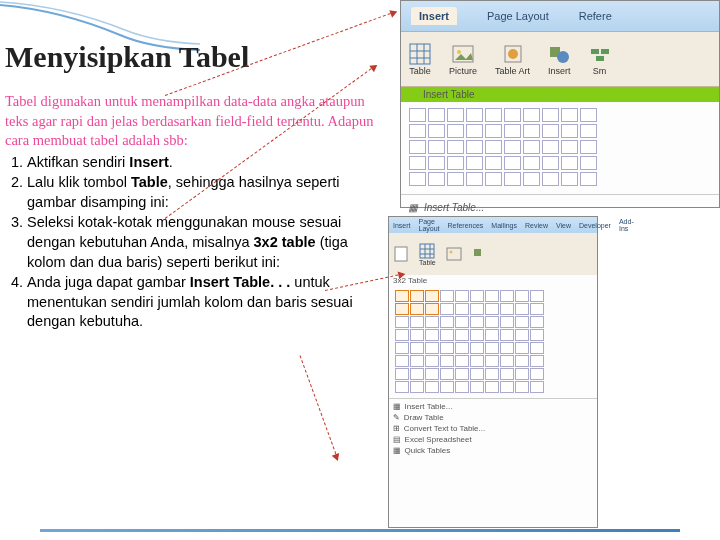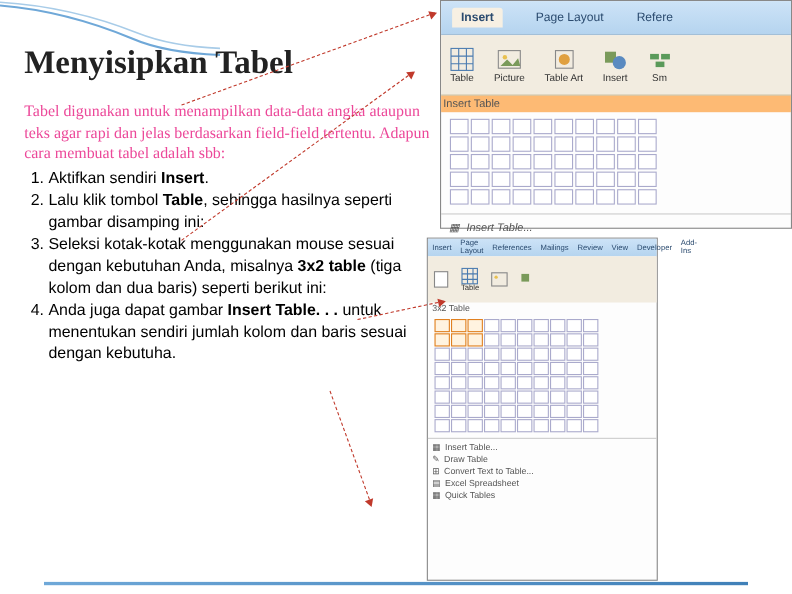--- a/index.html
+++ b/index.html
@@ -1,32 +1,32 @@
 <!DOCTYPE html>
 <html><head>
 <meta charset="utf-8">
 <style>
 *{margin:0;padding:0;box-sizling:border-box;font-family:Arial,sans-serif}
 body{width:720px;height:540px;background:#fff;position:relative;overflow:hidden}
 .swoosh{position:absolute;top:0;left:0;width:200px;height:60px;pointer-events:none}
 .swoosh svg{width:100%;height:100%}
-.content{position:absolute;top:40px;left:22px;width:370px}
+.content{position:absolute;top:40px;left:5px;width:370px}
 .title{font-family:'Times New Roman',serif;font-size:30px;color:#222;margin-bottom:18px}
 .para{font-family:'Times New Roman',serif;font-size:14.5px;color:#ec4899;line-height:1.35}
 .list{font-family:'Times New Roman',serif;font-size:14.5px;color:#000;line-height:1.35;margin-top:2px;padding-left:22px}
 .list li{margin-bottom:1px}
 .b{font-weight:bold}
 .img1{position:absolute;top:0;left:400px;width:318px;height:206px;border:1px solid #888;background:#fdfdfd}
 .img2{position:absolute;top:216px;left:388px;width:208px;height:310px;border:1px solid #888;background:#fdfdfd}
 .ribbon-top{height:30px;background:linear-gradient(#cde3f7,#b5d4ef);display:flex;align-items:center;padding-left:10px;gap:30px;font-size:11px;color:#2b4b6f;border-bottom:1px solid #9bb8d3}
 .ribbon-top .active{background:#f7f0e3;padding:3px 8px;border-radius:3px 3px 0 0;font-weight:bold}
 .ribbon-body{height:46px;background:#f2ece0;display:flex;align-items:center;padding:4px 8px;gap:18px;border-bottom:1px solid #c4b998}
 .ribbon-item{display:flex;flex-direction:column;align-items:center;font-size:9px;color:#333}
 .ribbon-item .ico{width:22px;height:22px;margin-bottom:1px;display:flex;align-items:center;justify-content:center}
-.tbl-label{font-size:10px;color:#555;padding:2px 2px;background:#fdba74}
+.tbl-label{font-size:10px;color:#555;padding:2px 22px;background:#84cc16}
 .grid{padding:6px 8px}
 .grid-row{display:flex;gap:2px;margin-bottom:2px}
 .cell{width:15px;height:12px;border:1px solid #aac;background:#fff}
 .menu{padding:4px 6px;font-size:10px;color:#333;border-top:1px solid #ccc}
 .menu-item{display:flex;align-items:center;gap:5px;padding:2px 0;font-style:italic;color:#555}
 .menu-item .mi{width:12px;height:12px;display:flex;align-items:center;justify-content:center}
 .img2 .rtop{height:16px;background:linear-gradient(#cde3f7,#b5d4ef);display:flex;align-items:center;gap:8px;font-size:7px;color:#2b4b6f;padding:0 4px}
 .img2 .rbody{height:38px;background:#f2ece0;display:flex;align-items:center;padding:2px 4px;gap:10px}
 .img2 .ritem{display:flex;flex-direction:column;align-items:center;font-size:7px;color:#333}
 .img2 .rico{width:16px;height:16px}

